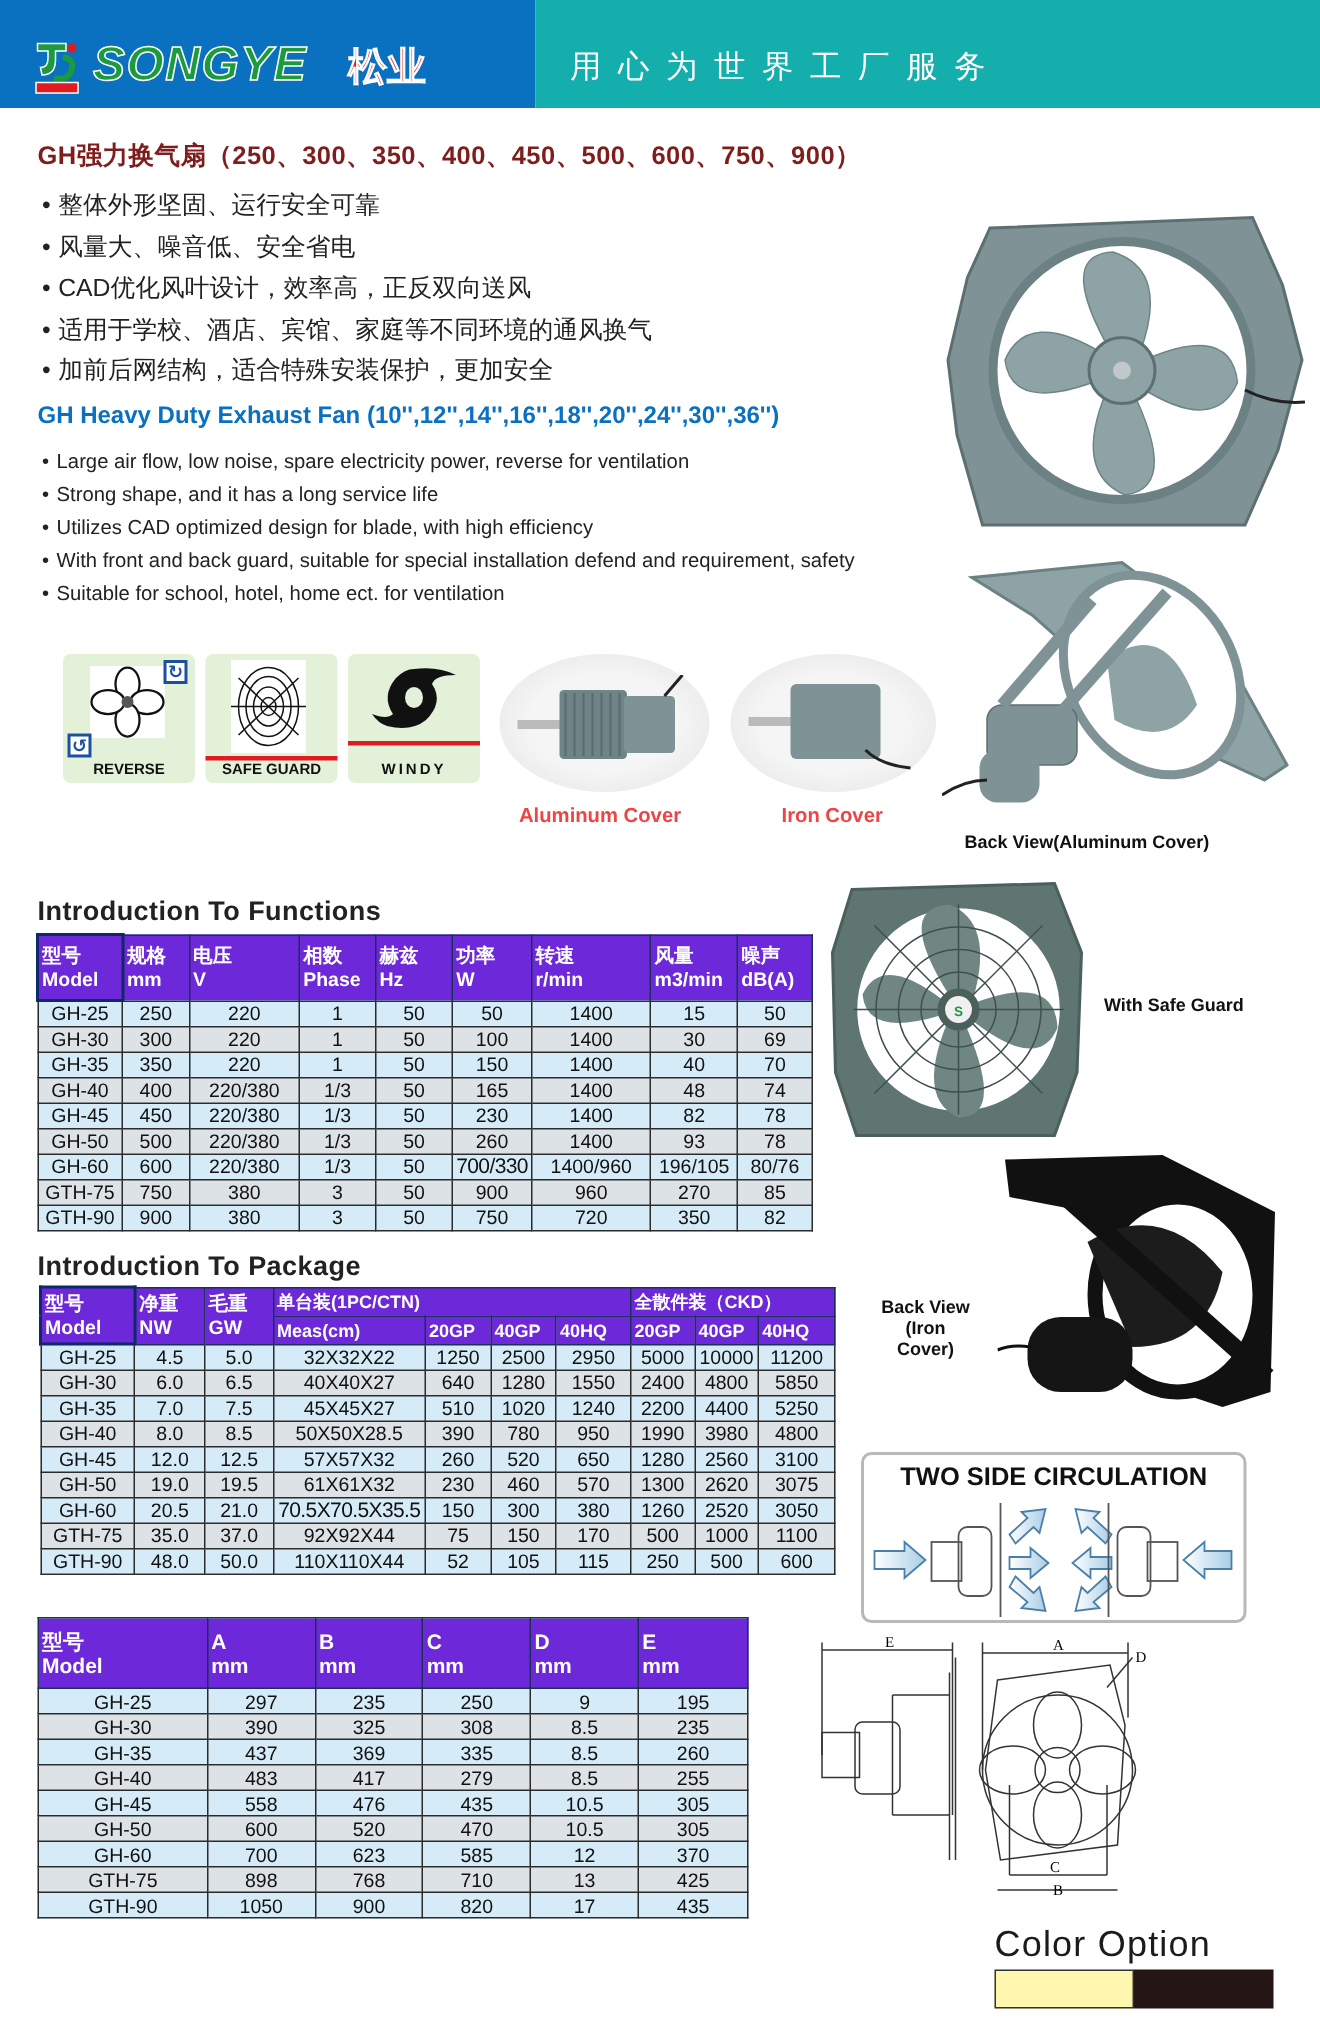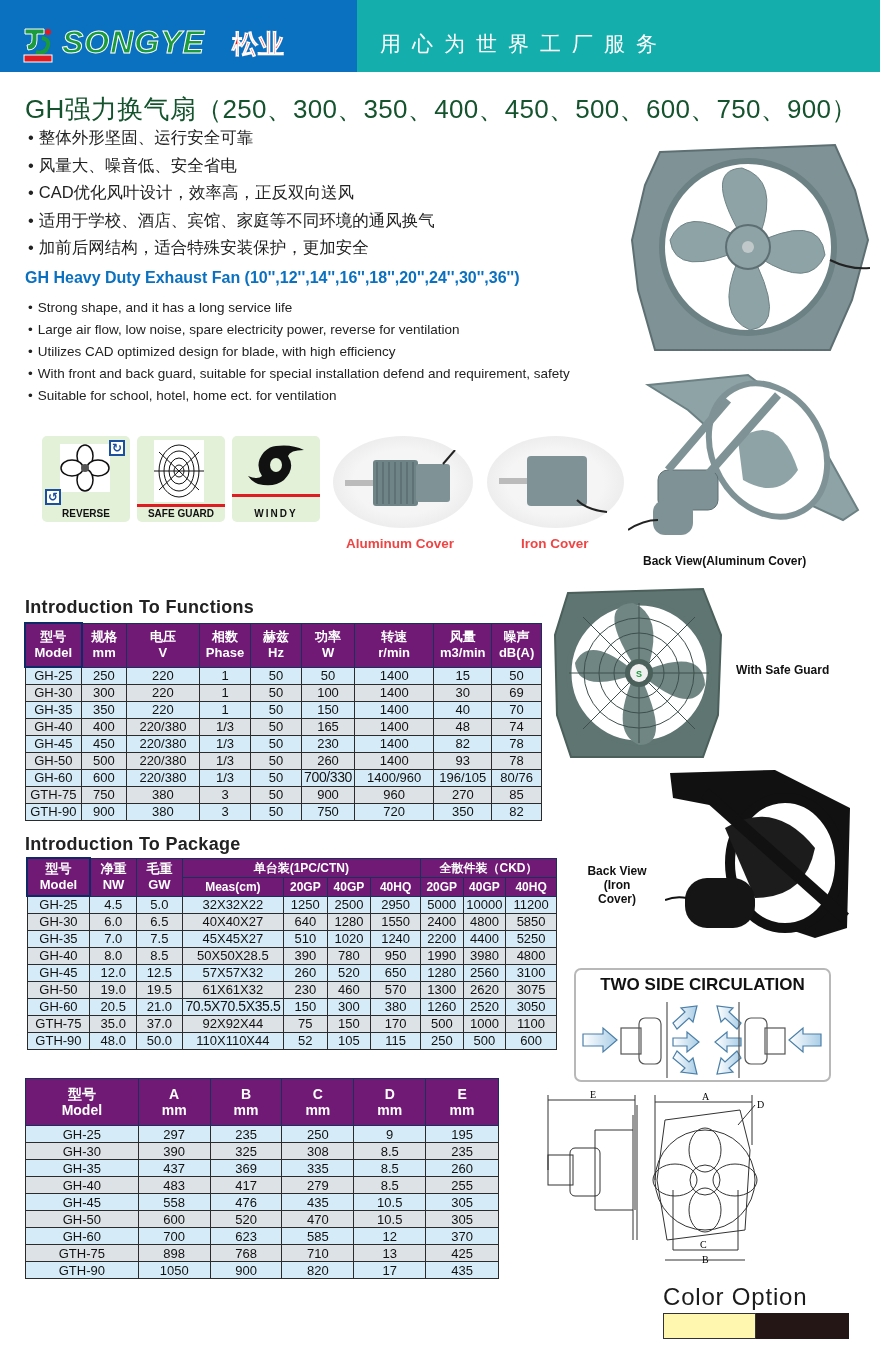--- a/index.html
+++ b/index.html
@@ -4,34 +4,34 @@
 <style>
 *{box-sizing:border-box;margin:0;padding:0}
 body{width:880px;height:1350px;background:#fff;font-family:"Liberation Sans","DejaVu Sans",sans-serif;color:#222;position:relative;overflow:hidden}
 .abs{position:absolute}
 .hdr-left{left:0;top:0;width:357px;height:72px;background:#0a70c0}
 .hdr-right{left:357px;top:0;width:523px;height:72px;background:#14aeac}
 .slogan{left:380px;top:30px;color:#fff;font-size:21px;letter-spacing:11px}
 .logo-mark{left:22px;top:26px;width:34px;height:38px}
 .logo-text{left:62px;top:24px;font-size:32px;font-weight:bold;font-style:italic;color:#1b9a3e;-webkit-text-stroke:1px #fff;letter-spacing:1px}
 .logo-cn{left:232px;top:27px;font-size:26px;font-weight:bold;color:#e01b22;-webkit-text-stroke:.6px #fff}
-.title-cn{left:25px;top:92px;font-size:26px;font-weight:normal;color:#14532d;letter-spacing:.3px}
+.title-cn{left:25px;top:92px;font-size:17px;font-weight:bold;color:#7f1d1d;letter-spacing:.3px}
 .feat-cn{left:28px;top:124px;font-size:16.5px;line-height:27.5px;color:#222}
 .feat-cn li,.feat-en li{list-style:none}
 .feat-cn li::before,.feat-en li::before{content:"\2022";margin-right:5px}
 .title-en{left:25px;top:269px;font-size:16px;font-weight:bold;color:#0a70c0}
 .feat-en{left:28px;top:297px;font-size:13.5px;line-height:22px;color:#222}
 .icon-card{top:436px;width:88px;height:86px;background:#e3f1d8;border-radius:5px}
 .icon-card .lbl{position:absolute;bottom:3px;left:0;width:100%;text-align:center;font-size:10px;font-weight:bold;color:#111}
 .redbar{position:absolute;left:0;width:100%;height:3px;background:#e01b22}
 .motor{top:436px;width:140px;height:92px;border-radius:50%;background:radial-gradient(ellipse at center,#f5f5f5 50%,#e2e2e2 100%)}
 .cap{font-size:13.5px;font-weight:bold;color:#ef4444}
 .sec-title{font-size:18px;font-weight:bold;color:#222;letter-spacing:.3px}
 table{border-collapse:collapse;position:absolute;font-size:13px}
-th{background:#701a75;color:#fff;font-weight:bold;border:1px solid #1a2f5a;line-height:16px;padding:1px 2px;text-align:center}
+th{background:#6d28d9;color:#fff;font-weight:bold;border:1px solid #1a2f5a;line-height:16px;padding:1px 2px;text-align:left}
 td{border:1px solid #2b2b2b;text-align:center;height:17px;padding:0 2px;color:#111;line-height:15px}
 tr.odd td{background:#d5ecf8}
 tr.even td{background:#dde2e6}
 th.model{border:2px solid #0e2a66}
 .small{font-size:14px;letter-spacing:-.4px}
 .fan-label{font-size:12px;font-weight:bold;color:#111}
 .circ-box{left:574px;top:968px;width:257px;height:114px;border:2px solid #b8b8b8;border-radius:7px;background:#fff}
 .circ-title{left:0;top:5px;width:100%;text-align:center;font-size:17px;font-weight:bold;color:#111}
 .color-title{left:663px;top:1283px;font-size:24px;color:#1b1b1b;letter-spacing:.8px}
 .sw1{left:663px;top:1313px;width:93px;height:26px;background:#fff7b0;border:1px solid #333}
@@ -55,22 +55,22 @@
 <div class="abs title-cn">GH强力换气扇（250、300、350、400、450、500、600、750、900）</div>
 <ul class="abs feat-cn">
   <li>整体外形坚固、运行安全可靠</li>
   <li>风量大、噪音低、安全省电</li>
   <li>CAD优化风叶设计，效率高，正反双向送风</li>
   <li>适用于学校、酒店、宾馆、家庭等不同环境的通风换气</li>
   <li>加前后网结构，适合特殊安装保护，更加安全</li>
 </ul>
 <div class="abs title-en">GH Heavy Duty Exhaust Fan (10'',12'',14'',16'',18'',20'',24'',30'',36'')</div>
 <ul class="abs feat-en">
+  <li>Large air flow, low noise, spare electricity power, reverse for ventilation</li>
   <li>Strong shape, and it has a long service life</li>
-  <li>Large air flow, low noise, spare electricity power, reverse for ventilation</li>
   <li>Utilizes CAD optimized design for blade, with high efficiency</li>
   <li>With front and back guard, suitable for special installation defend and requirement, safety</li>
   <li>Suitable for school, hotel, home ect. for ventilation</li>
 </ul>
 
 <svg class="abs" style="left:630px;top:140px;width:240px;height:215px" viewBox="0 0 240 215">
   <path d="M30 12 L205 5 L225 50 L238 100 L222 160 L200 210 L25 210 L8 150 L2 100 L15 45Z" fill="#7f9396" stroke="#5d6f72" stroke-width="2"></path>
   <circle cx="118" cy="107" r="86" fill="#fff"></circle>
   <circle cx="118" cy="107" r="86" fill="none" stroke="#6c8184" stroke-width="6"></circle>
   <g fill="#8ea3a5" stroke="#6f8487" stroke-width="1">

